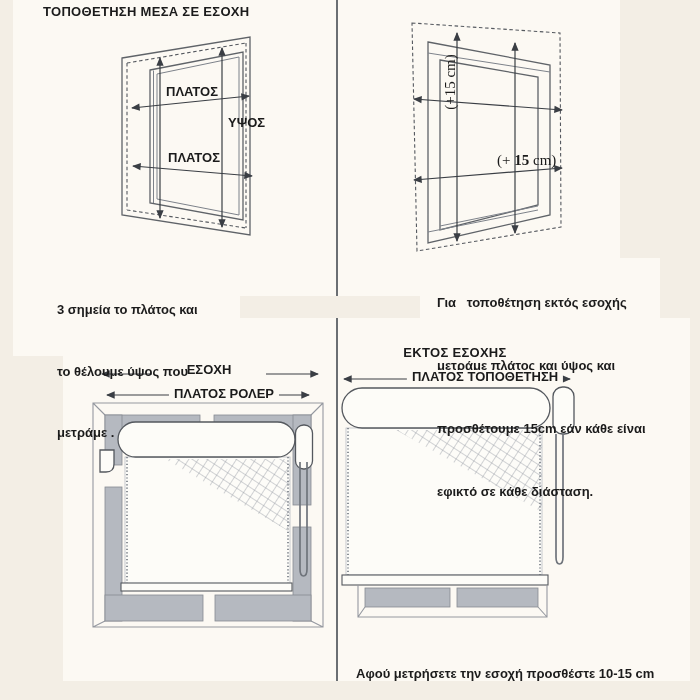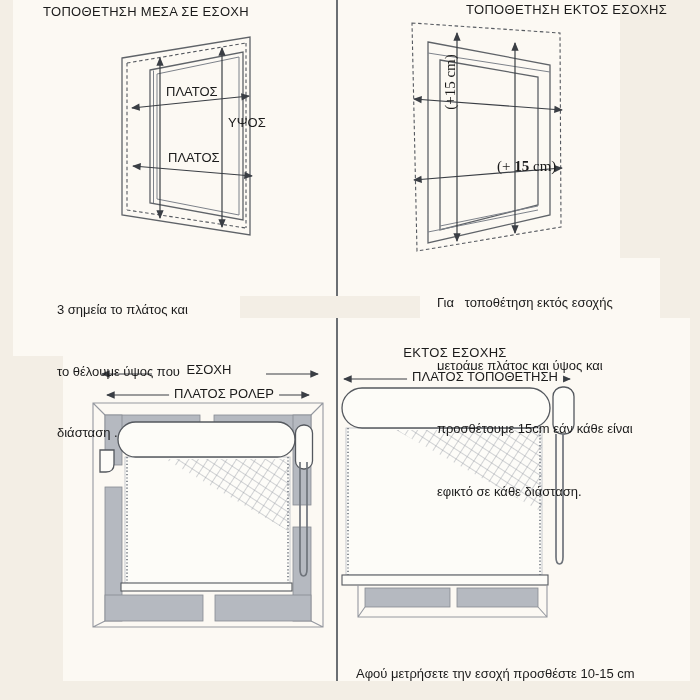--- a/index.html
+++ b/index.html
@@ -5,21 +5,21 @@
   :root{
     --page_bg:#f3eee5; --panel_bg:#fcf9f3; --line:#5f6368; --arrow:#3a3e44;
     --gray_fill:#b5b9c0; --text:#1b1b1b; --divider:#6b6f73; --fabric:#fdfcf8;
   }
   html,body{margin:0;padding:0;}
   #page{position:relative;width:700px;height:700px;background:var(--page_bg);
         font-family:"Liberation Sans",sans-serif;overflow:hidden;}
   .panel{position:absolute;background:var(--panel_bg);z-index:1;}
   .divider{position:absolute;width:2px;background:var(--divider);z-index:2;}
   #art{position:absolute;left:0;top:0;z-index:3;pointer-events:none;}
-  .lbl{position:absolute;z-index:4;color:var(--text);font-weight:normal;font-size:13px;
+  .lbl{position:absolute;z-index:4;color:var(--text);font-weight:bold;font-size:13px;
        white-space:pre;line-height:1.1;}
   .title{letter-spacing:.3px;}
   .center{transform:translateX(-50%);}
   .onleft{transform:translate(-50%,-50%) rotate(-90deg);}
   .serif{font-family:"Liberation Serif",serif;font-weight:normal;font-size:15px;}
   .serif b{font-weight:bold;}
   .masked{background:var(--panel_bg);padding:0 5px;}
   .cap{line-height:20.5px;}
   .cap2{line-height:21px;}
   
@@ -120,33 +120,32 @@
       <rect class="wfill" x="553" y="387" width="21" height="47" rx="9.5"></rect>
       <path class="chain" d="M556,434 V557 Q556,564 559.5,564 Q563,564 563,557 V434"></path>
       <rect class="wfill thinw" x="342" y="575" width="206" height="10"></rect>
       <path class="soft" d="M358,585 V617 H547 V585 M358,617 L365,607 M547,617 L538,607"></path>
       <rect class="gray" x="365" y="588" width="85" height="19"></rect>
       <rect class="gray" x="457" y="588" width="81" height="19"></rect>
     </g>
   </svg>
 
   <div class="lbl title" style="left:43px;top:5px">ΤΟΠΟΘΕΤΗΣΗ ΜΕΣΑ ΣΕ ΕΣΟΧΗ</div>
-  <div class="lbl title" style="left:466px;top:3px">ΤΟΠΟΘΕΤΗΣΗ ΕΚΤΟΣ ΕΣΟΧΗΣ</div>
 
   <div class="lbl" style="left:166px;top:85px">ΠΛΑΤΟΣ</div>
   <div class="lbl" style="left:228px;top:116px">ΥΨΟΣ</div>
   <div class="lbl" style="left:168px;top:151px">ΠΛΑΤΟΣ</div>
 
   <div class="lbl serif onleft" style="left:450px;top:82px">(+15 cm)</div>
-  <div class="lbl serif" style="left:497px;top:158px"><span>(+ </span><b>15</b><span> cm)</span></div>
+  <div class="lbl serif" style="left:497px;top:152px"><span>(+ </span><b>15</b><span> cm)</span></div>
 
   <div class="lbl cap" style="left:57px;top:259px">
     <div>3 σημεία το πλάτος και</div>
     <div>το θέλουμε ύψος που</div>
-    <div>διάσταση .</div>
+    <div>μετράμε .</div>
   </div>
 
   <div class="lbl cap2" style="left:437px;top:250px">
     <div>Για   τοποθέτηση εκτός εσοχής</div>
     <div>μετράμε πλάτος και ύψος και</div>
     <div>προσθέτουμε 15cm εάν κάθε είναι</div>
     <div>εφικτό σε κάθε διάσταση.</div>
   </div>
 
   <div class="lbl center" style="left:209px;top:363px">ΕΣΟΧΗ</div>

